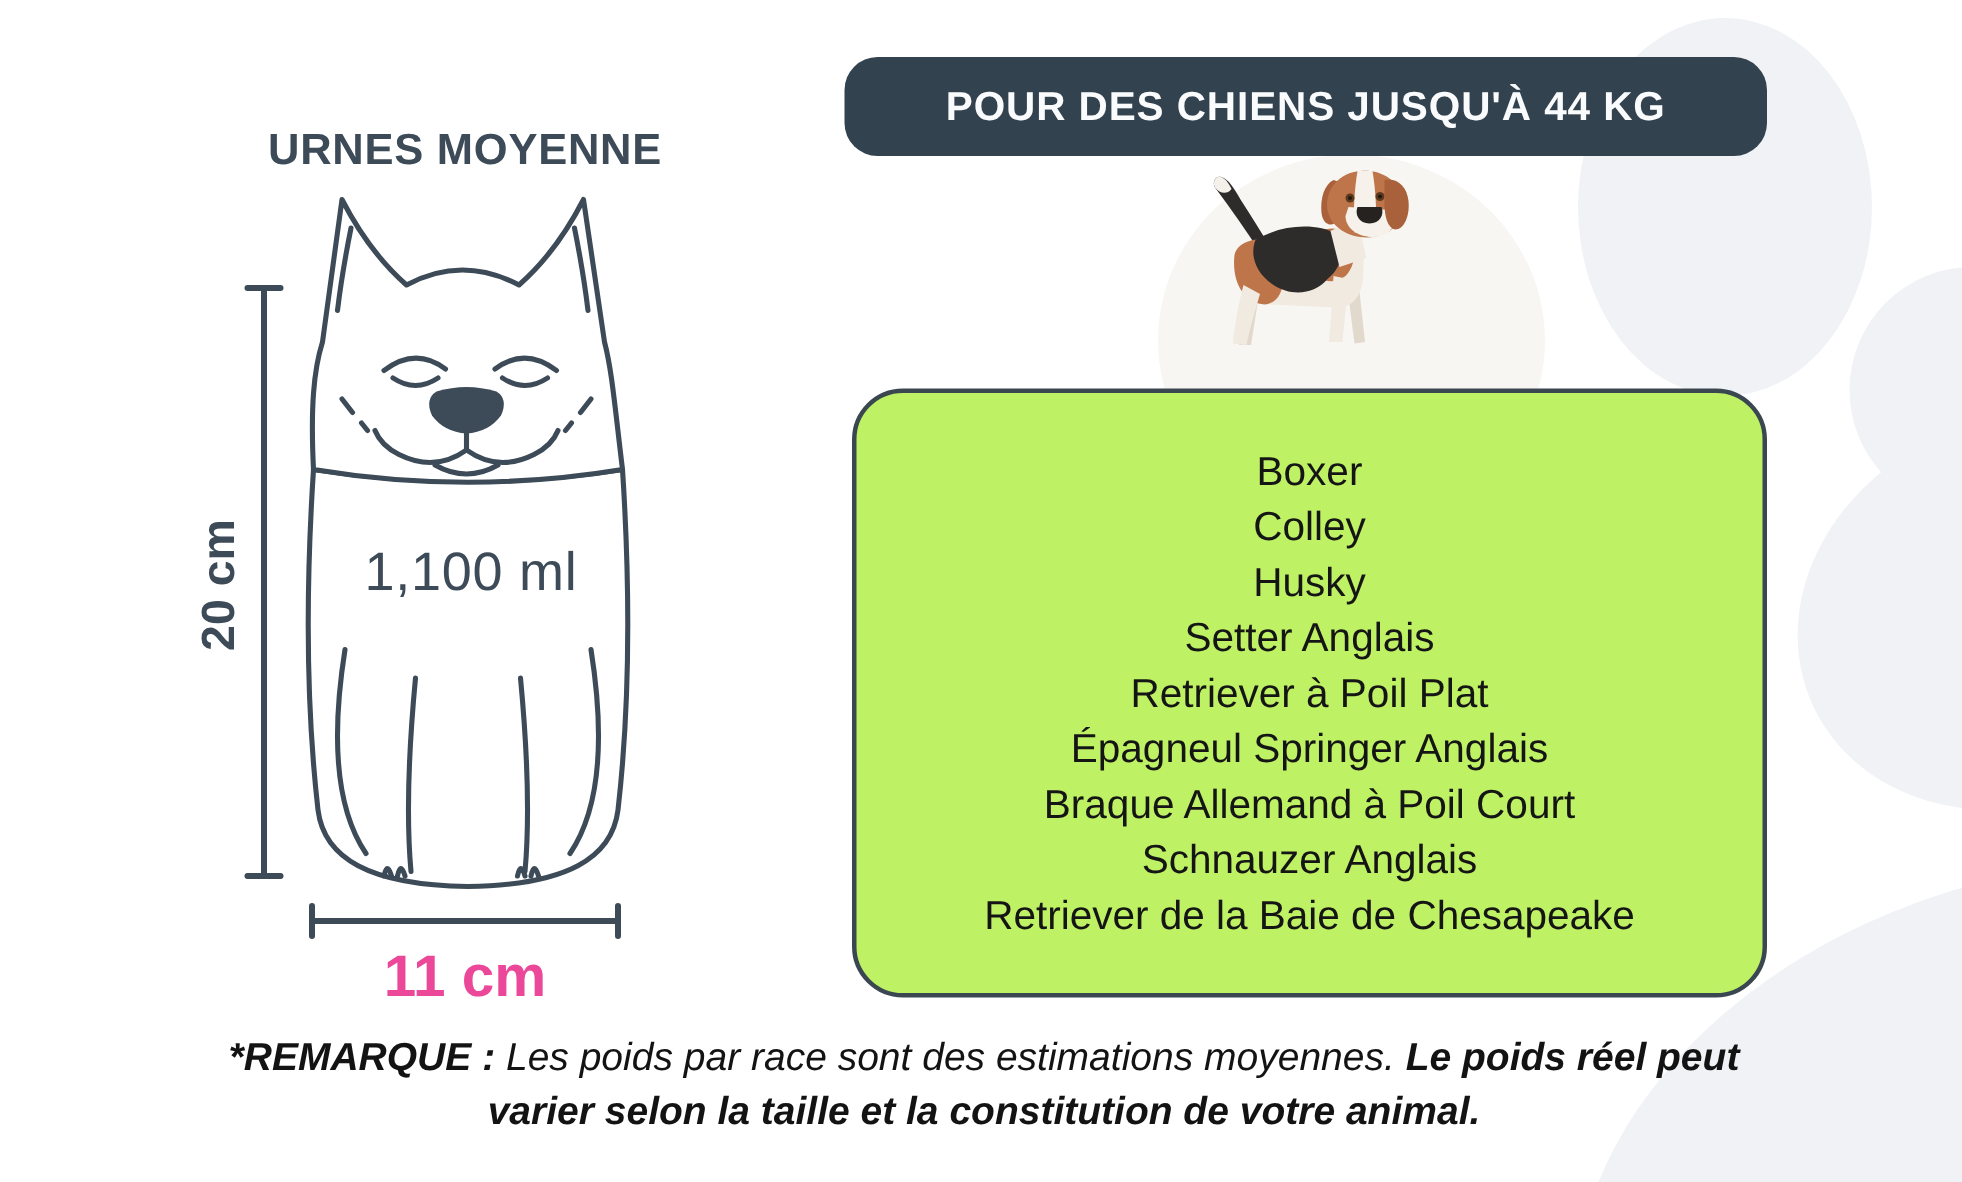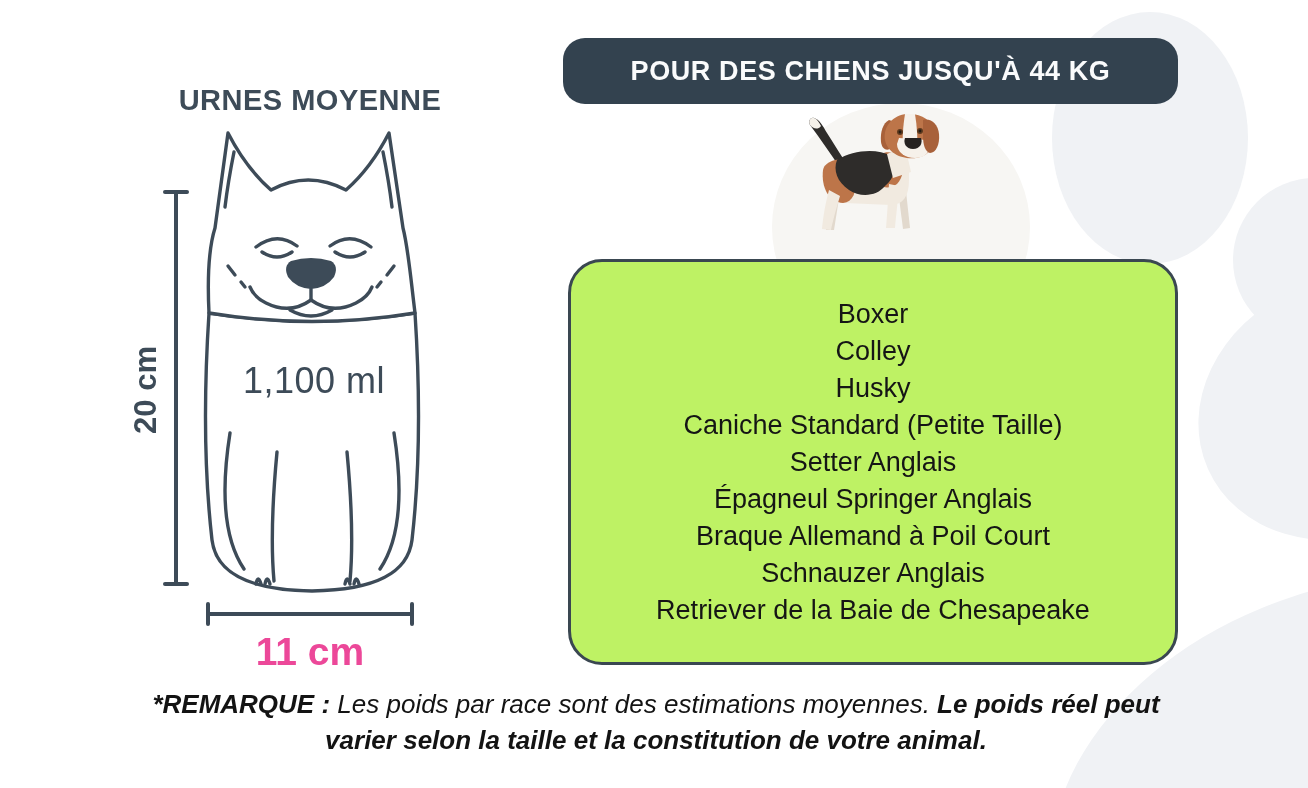--- a/index.html
+++ b/index.html
@@ -143,22 +143,22 @@
     <circle cx="127" cy="21" r="3" fill="#5D3A1E"></circle>
     <circle cx="127" cy="21" r="1.4" fill="#221A12"></circle>
     <path d="M130,10 C138,8 145,14 146,24 C147,34 143,43 137,43 C132,42 130,34 130,26 Z" fill="#A8613A"></path>
   </svg>
 
   <div class="abs breed-box">
     <div class="breeds">
         <div class="breed-line">Boxer</div>
         <div class="breed-line">Colley</div>
         <div class="breed-line">Husky</div>
-        <div class="breed-line">Caniche Standard (Petite Taille)</div>
         <div class="breed-line">Setter Anglais</div>
+        <div class="breed-line">Retriever à Poil Plat</div>
         <div class="breed-line">Épagneul Springer Anglais</div>
         <div class="breed-line">Braque Allemand à Poil Court</div>
         <div class="breed-line">Schnauzer Anglais</div>
         <div class="breed-line">Retriever de la Baie de Chesapeake</div>
       </div>
   </div>
 
   <div class="abs note">
     <span class="np">*REMARQUE :</span>
     <span class="nr">Les poids par race sont des estimations moyennes.</span>

